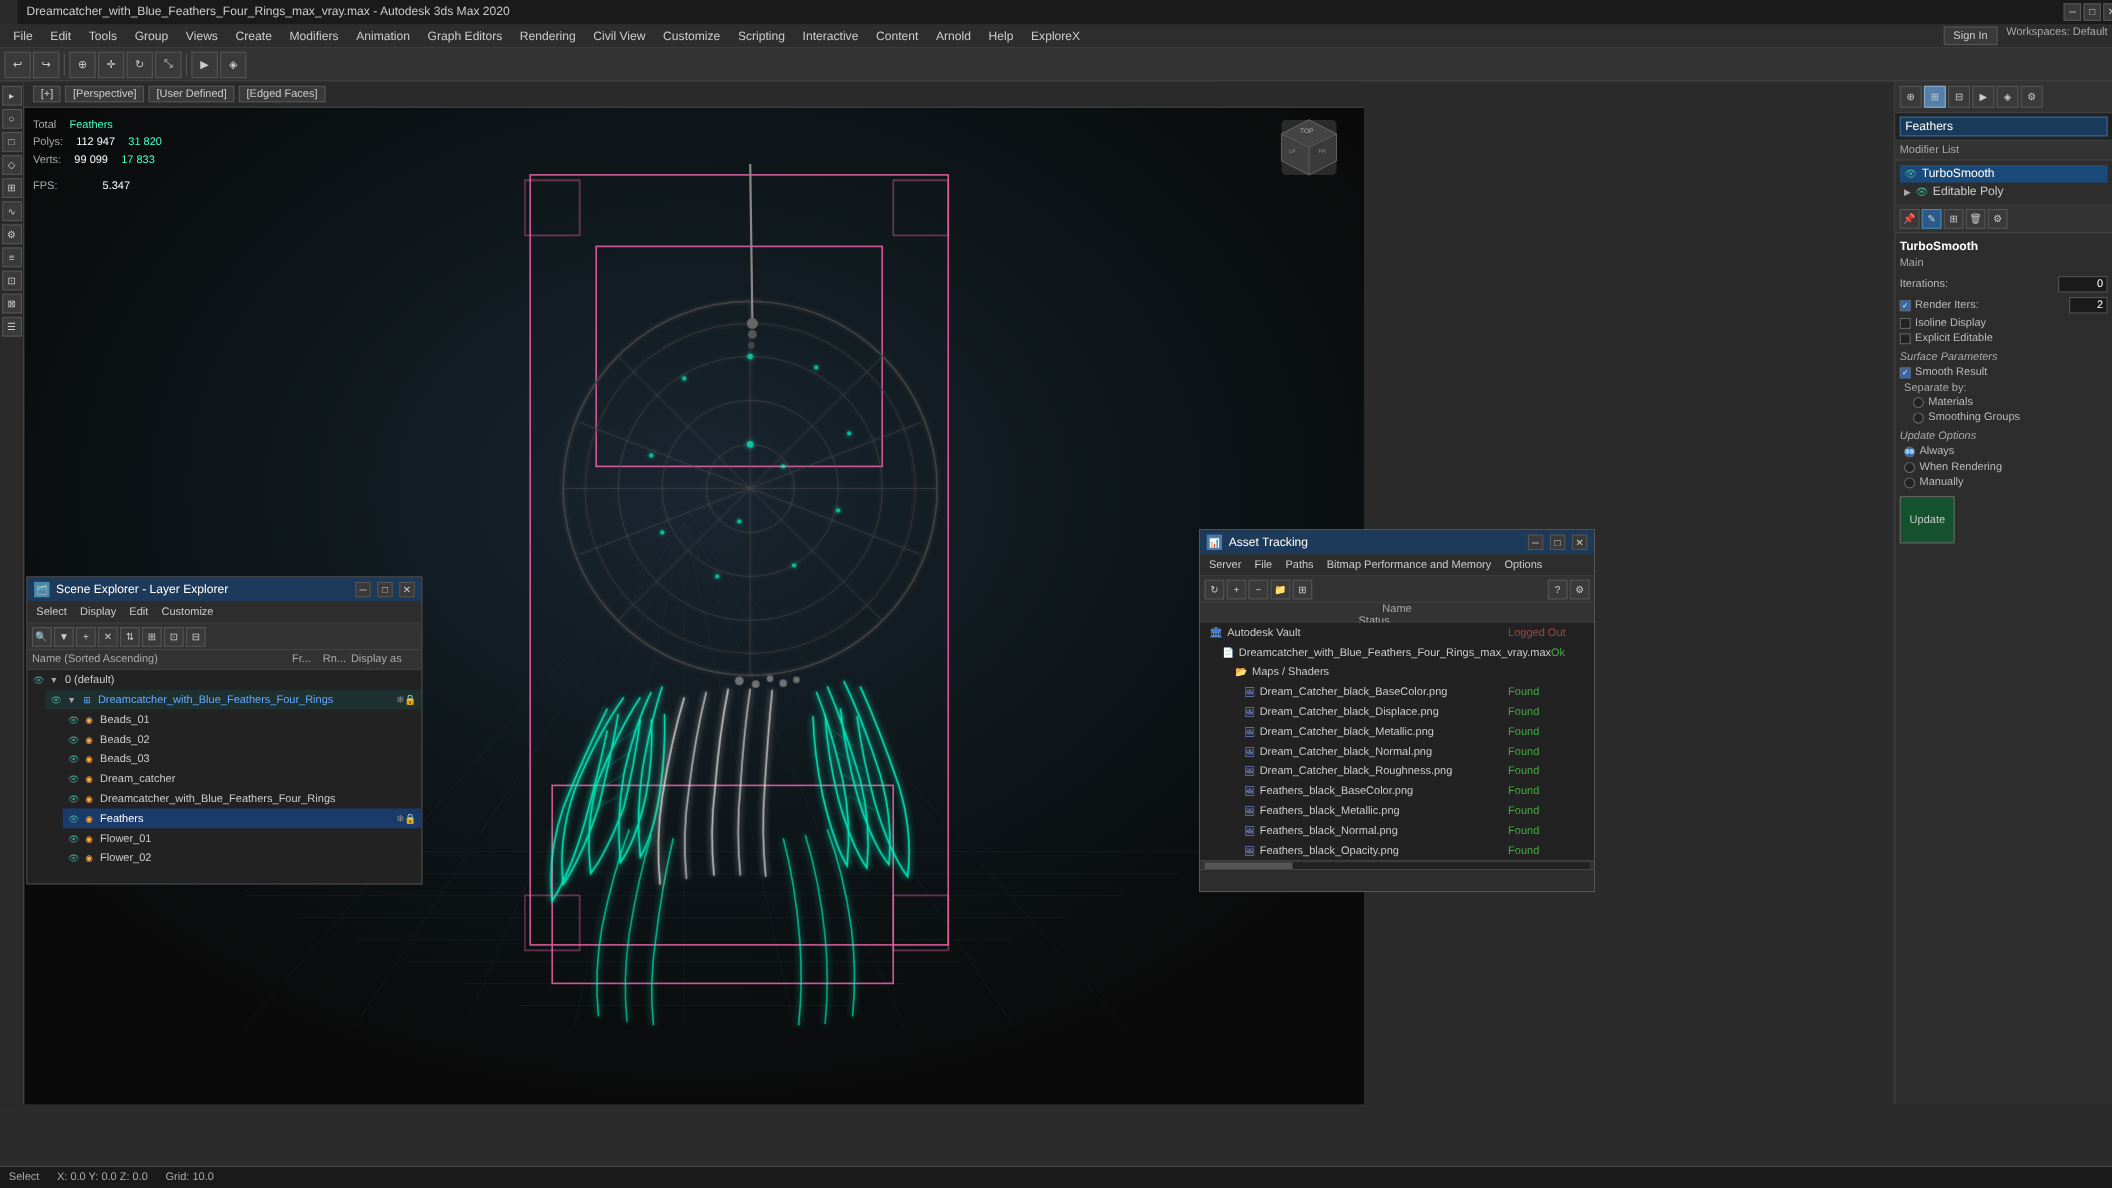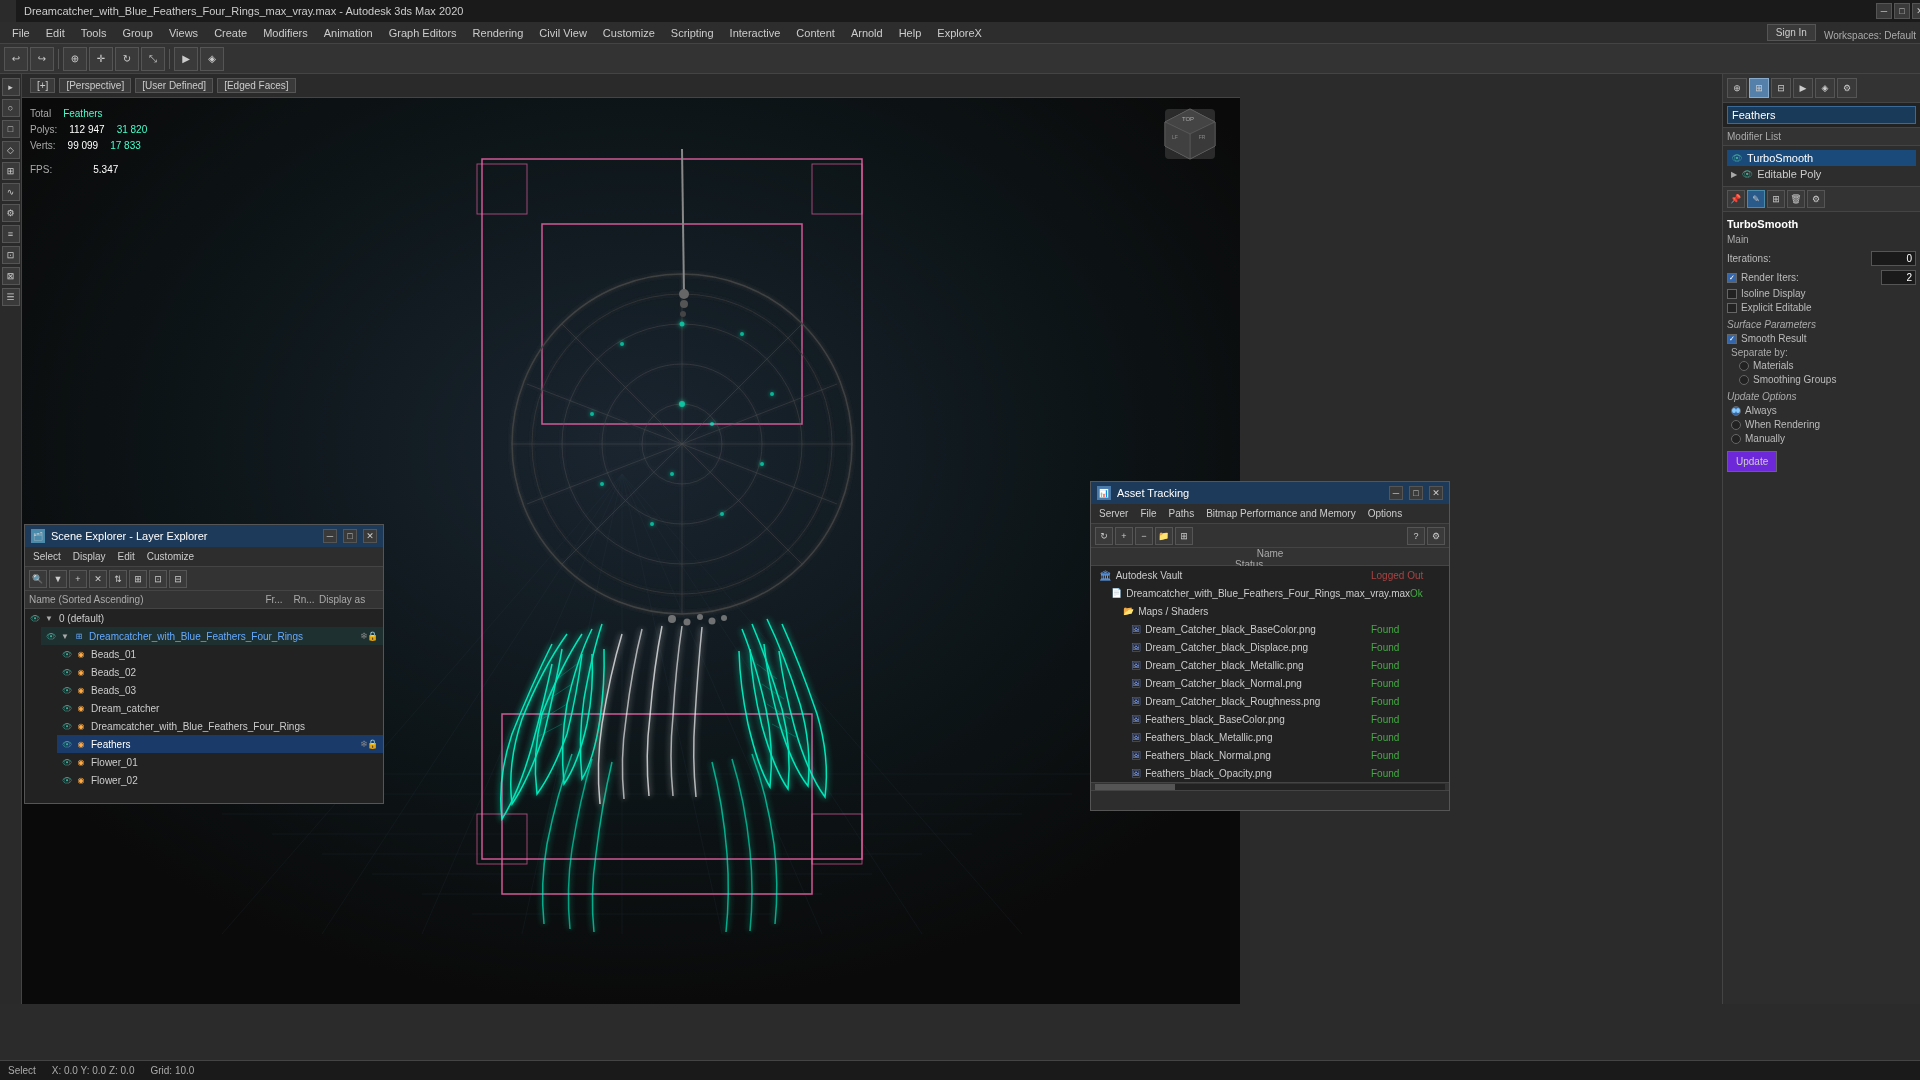--- a/index.html
+++ b/index.html
@@ -62,21 +62,21 @@
     .menu-item {
       padding: 2px 8px;
       font-size: 11px;
       color: #cccccc;
       cursor: pointer;
       white-space: nowrap;
     }
     .menu-bar-right {
       margin-left: auto;
       display: flex;
-      align-items: flex-end;
+      align-items: flex-start;
       gap: 8px;
     }
     .signin-btn {
       background: #3a3a3a;
       border: 1px solid #555;
       color: #ccc;
       padding: 2px 8px;
       font-size: 10px;
       cursor: pointer;
     }
@@ -333,24 +333,24 @@
       border-radius: 50%;
       background: #88ccff;
     }
     .section-header {
       color: #aaa;
       font-size: 10px;
       margin: 6px 0 3px 0;
       font-style: italic;
     }
     .update-btn {
-      background: #6d28d9;
+      background: #14532d;
       border: 1px solid #666;
       color: #ccc;
-      padding: 4px 8px;
+      padding: 15px 8px;
       font-size: 10px;
       cursor: pointer;
       margin-top: 4px;
     }
     .vtoolbar-btn {
       width: 18px;
       height: 18px;
       background: #3a3a3a;
       border: 1px solid #555;
       display: flex;

